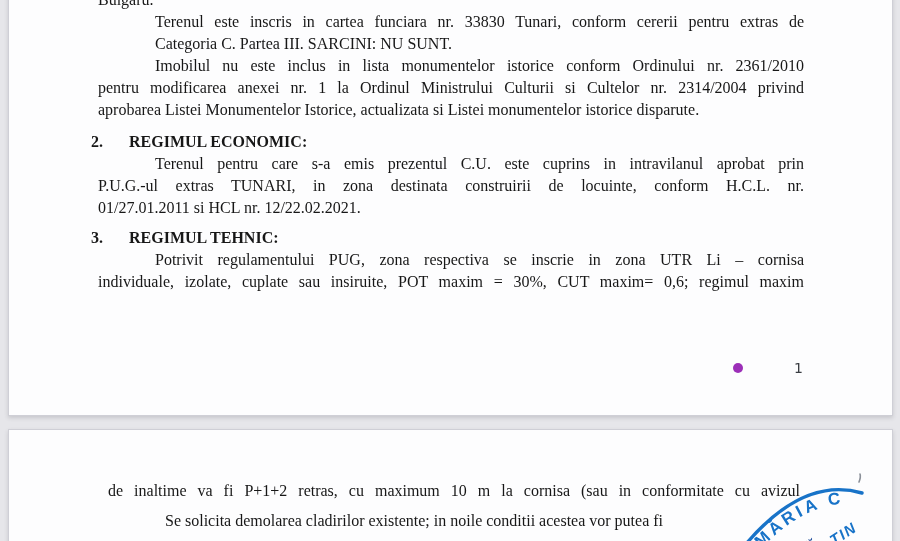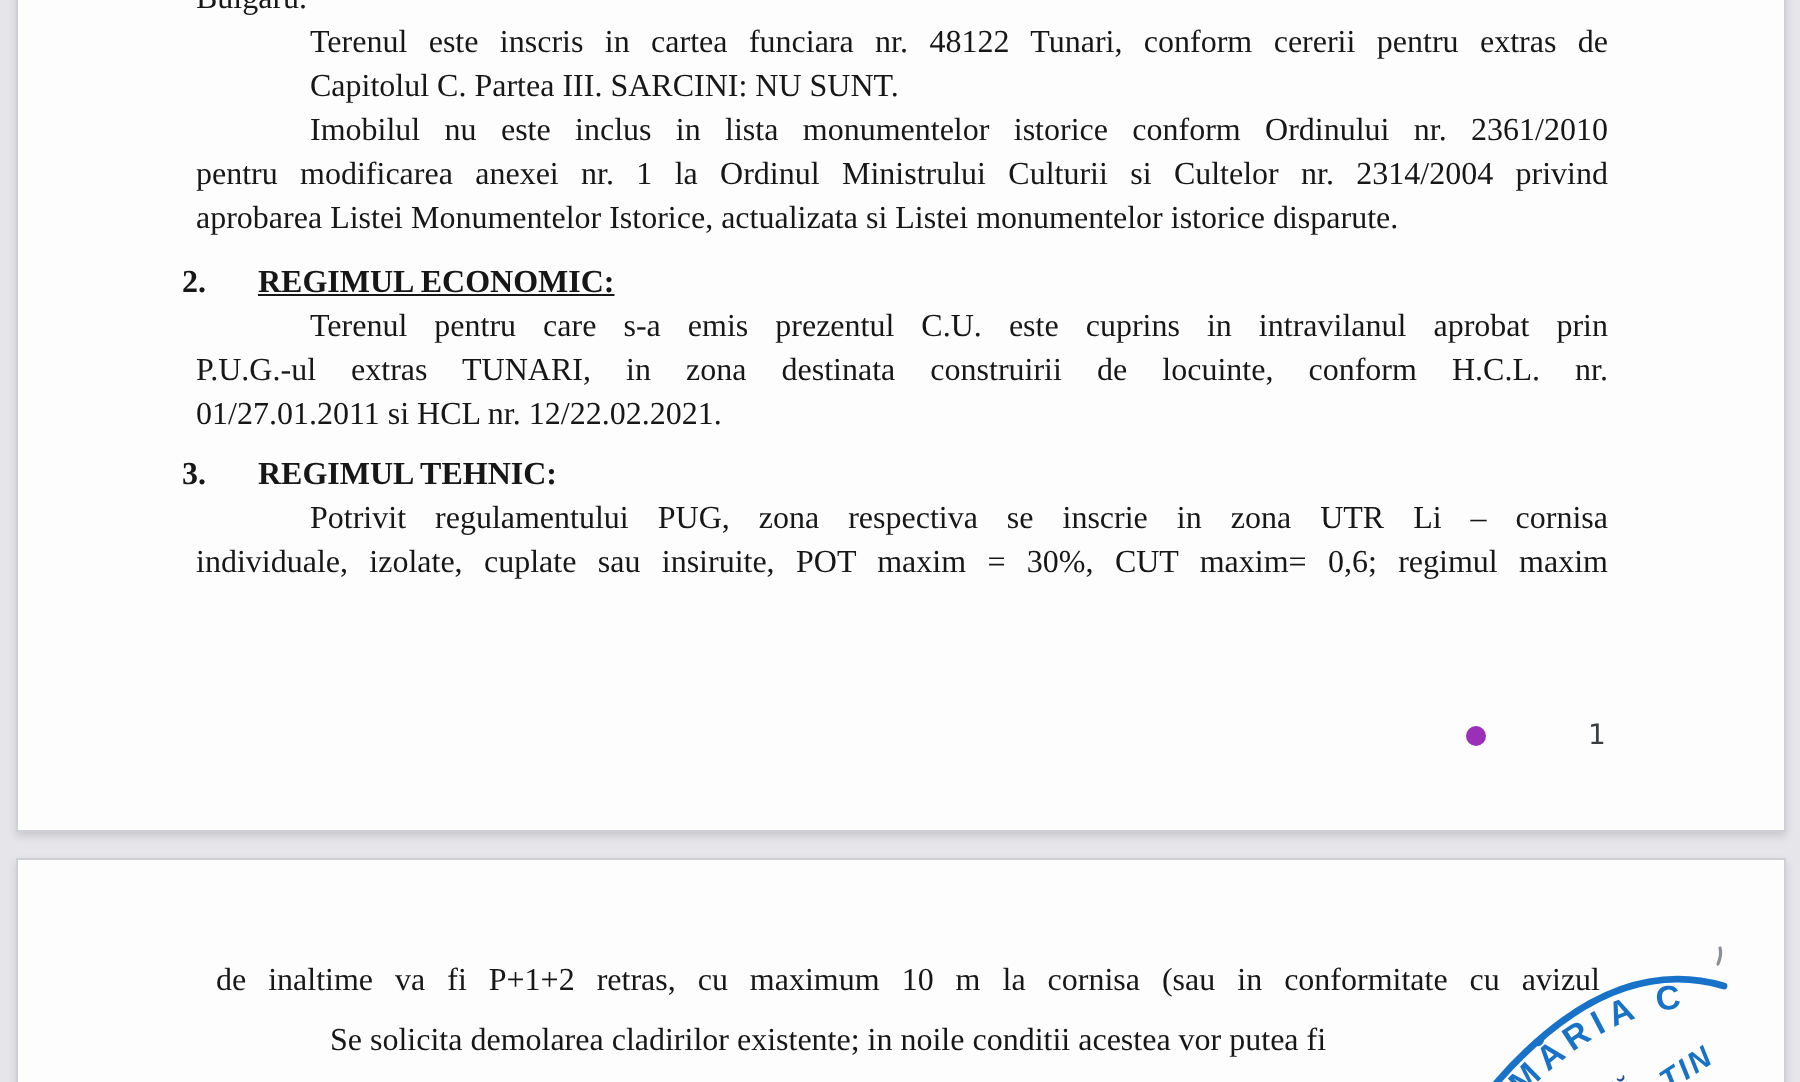--- a/index.html
+++ b/index.html
@@ -35,21 +35,21 @@
   .just { white-space:normal; text-align:justify; text-align-last:justify; height:22px; overflow:hidden; }
   .ind { text-indent:57px; }
   .heading {
     font-size:16px;
     line-height:22px;
     height:22px;
     font-weight:bold;
     margin-left:-7px;
   }
   .heading .hnum { display:inline-block; width:38px; }
-  .mt10 { margin-top:10px;text-decoration:underline; }
+  .mt10 { margin-top:10px; }
   .mt8  { margin-top:8px; }
   .mtfrag { margin-top:8px; }
 
   .page-number {
     position:absolute;
     left:785px;
     top:371px;
     font-family:"DejaVu Sans", sans-serif;
     font-size:14px;
     color:#3a3d42;
@@ -73,22 +73,22 @@
     pointer-events:none;
   }
   .stamp-wrap svg { overflow:visible; }
 </style>
 </head>
 <body>
 
 <div class="page" id="page1">
   <div class="textcol1">
     <div class="ln">Bulgaru.</div>
-    <div class="ln ind just">Terenul este inscris in cartea funciara nr. 48122 Tunari, conform cererii pentru extras de</div>
-    <div class="ln ind">Capitolul C. Partea III. SARCINI: NU SUNT.</div>
+    <div class="ln ind just">Terenul este inscris in cartea funciara nr. 33830 Tunari, conform cererii pentru extras de</div>
+    <div class="ln ind">Categoria C. Partea III. SARCINI: NU SUNT.</div>
     <div class="ln ind just">Imobilul nu este inclus in lista monumentelor istorice conform Ordinului nr. 2361/2010</div>
     <div class="ln just">pentru modificarea anexei nr. 1 la Ordinul Ministrului Culturii si Cultelor nr. 2314/2004 privind</div>
     <div class="ln">aprobarea Listei Monumentelor Istorice, actualizata si Listei monumentelor istorice disparute.</div>
 
     <div class="heading mt10">
       <span class="hnum">2.</span><span>REGIMUL ECONOMIC:</span>
     </div>
     <div class="ln ind just">Terenul pentru care s-a emis prezentul C.U. este cuprins in intravilanul aprobat prin</div>
     <div class="ln just">P.U.G.-ul extras TUNARI, in zona destinata construirii de locuinte, conform H.C.L. nr.</div>
     <div class="ln">01/27.01.2011 si HCL nr. 12/22.02.2021.</div>

